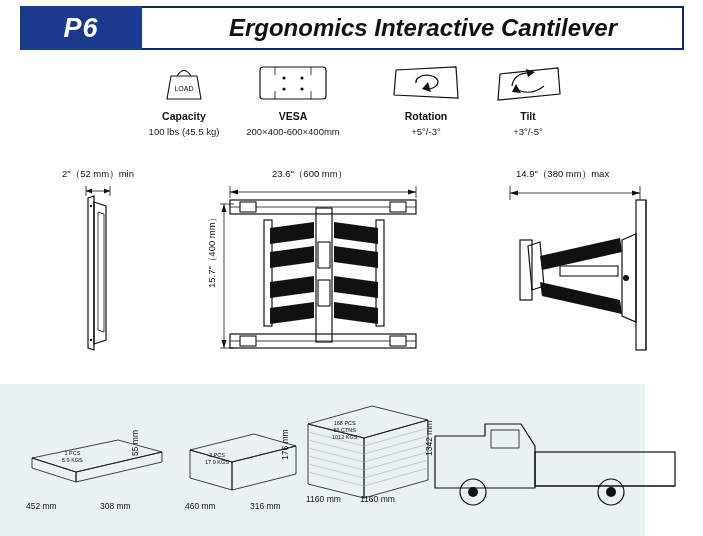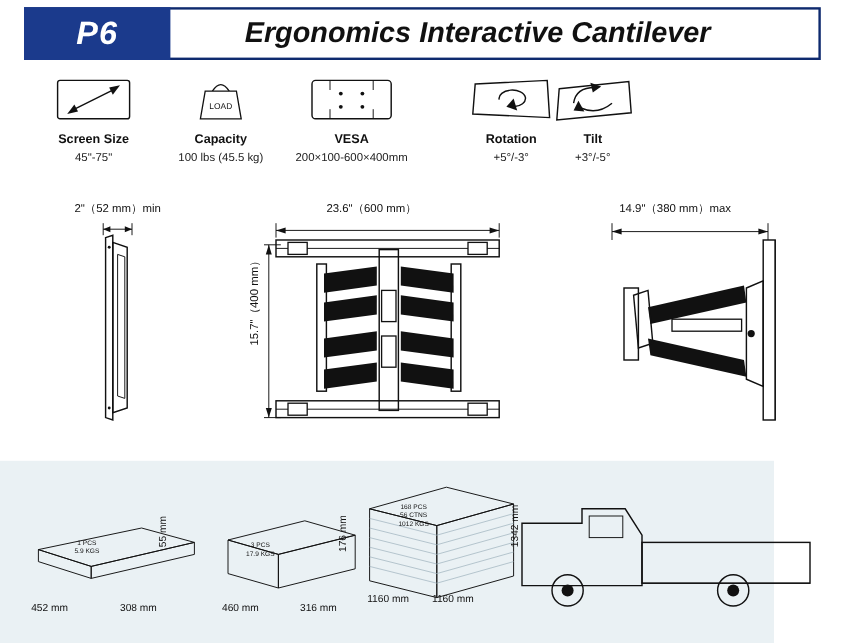--- a/index.html
+++ b/index.html
@@ -10,32 +10,32 @@
     color:#111;
     position:relative;
   }
   .page{position:relative;width:703px;height:536px;padding-left:18px;}
 
   
   .header{position:absolute;left:0;top:0;width:703px;height:56px;}
   .header-bar{position:absolute;left:20px;top:6px;width:664px;height:44px;border:2px solid #0e2a6e;box-sizing:border-box;background:#fff;}
   .model-box{position:absolute;left:20px;top:6px;width:122px;height:44px;background:#1b3a8c;display:flex;align-items:center;justify-content:center;}
   .model-box span{color:#fff;font-size:27px;font-weight:bold;font-style:italic;letter-spacing:1px;}
-  .title{position:absolute;left:138px;top:6px;width:520px;height:44px;display:flex;align-items:center;justify-content:center;}
+  .title{position:absolute;left:163px;top:6px;width:520px;height:44px;display:flex;align-items:center;justify-content:center;}
   .title span{font-size:24px;font-weight:bold;font-style:italic;color:#111;white-space:nowrap;}
 
   
   .specs{position:absolute;left:0;top:60px;width:703px;height:96px;}
   .spec{position:absolute;width:116px;text-align:center;}
   .spec .iconwrap{height:46px;display:flex;align-items:center;justify-content:center;}
   .spec .lbl{font-size:10.5px;font-weight:bold;margin-top:4px;}
   .spec .val{font-size:9.5px;margin-top:4px;color:#222;}
 
   .spec.s1{left:20px;} .spec.s2{left:126px;} .spec.s3{left:228px;text-align:center;}
-  .spec.s4{left:368px;} .spec.s5{left:436px;} .spec.s6{left:572px;}
+  .spec.s4{left:368px;} .spec.s5{left:470px;} .spec.s6{left:572px;}
 
   
   .drawings{position:absolute;left:0;top:160px;width:703px;height:220px;}
 
   .dimtext{position:absolute;font-size:9.5px;color:#111;white-space:nowrap;}
   .dimtext.vert{transform:rotate(-90deg);transform-origin:left top;}
 
   
   .packband{position:absolute;left:0;top:384px;width:645px;height:152px;background:#eaf1f4;}
   .pack-dim{position:absolute;font-size:8.5px;color:#111;white-space:nowrap;}
@@ -58,32 +58,20 @@
     <div class="model-box">
       <span>P6</span>
     </div>
     <div class="title">
       <span>Ergonomics Interactive Cantilever</span>
     </div>
   </div>
 
   <div class="specs">
 
-    <div class="spec s1">
-      <div class="iconwrap">
-        <svg width="72" height="42" viewBox="0 0 72 42">
-          <rect class="lineart" x="6" y="5" width="60" height="32" rx="2"></rect>
-          <line class="lineart" x1="18" y1="30" x2="54" y2="12"></line>
-          <polygon class="fillblack" points="14,33 23,31 20,25"></polygon>
-          <polygon class="fillblack" points="58,9 49,11 52,17"></polygon>
-        </svg>
-      </div>
-      <div class="lbl">Screen Size</div>
-      <div class="val">45"-75"</div>
-    </div>
 
     <div class="spec s2">
       <div class="iconwrap">
         <svg width="62" height="42" viewBox="0 0 62 42">
           <path class="lineart" d="M24 14 q7 -11 14 0"></path>
           <path class="fillwhite" d="M18 14 L44 14 L48 37 L14 37 Z"></path>
           <text x="31" y="29" font-size="7" font-family="Liberation Sans, sans-serif" text-anchor="middle" fill="#111">LOAD</text>
         </svg>
       </div>
       <div class="lbl">Capacity</div>
@@ -98,21 +86,21 @@
           <line class="lineart-thin" x1="61" y1="5" x2="61" y2="13"></line>
           <line class="lineart-thin" x1="25" y1="29" x2="25" y2="37"></line>
           <line class="lineart-thin" x1="61" y1="29" x2="61" y2="37"></line>
           <circle class="fillblack" cx="34" cy="16" r="1.6"></circle>
           <circle class="fillblack" cx="52" cy="16" r="1.6"></circle>
           <circle class="fillblack" cx="34" cy="27" r="1.6"></circle>
           <circle class="fillblack" cx="52" cy="27" r="1.6"></circle>
         </svg>
       </div>
       <div class="lbl">VESA</div>
-      <div class="val">200×100-600×400mm</div>
+      <div class="val">200×400-600×400mm</div>
     </div>
 
     <div class="spec s4">
       <div class="iconwrap">
         <svg width="80" height="42" viewBox="0 0 80 42">
           <polygon class="lineart" points="10,8 70,5 72,36 8,33"></polygon>
           <path class="lineart" d="M30 21 a11 7 0 1 1 12 6"></path>
           <polygon class="fillblack" points="42,20 36,27 45,30"></polygon>
         </svg>
       </div>

